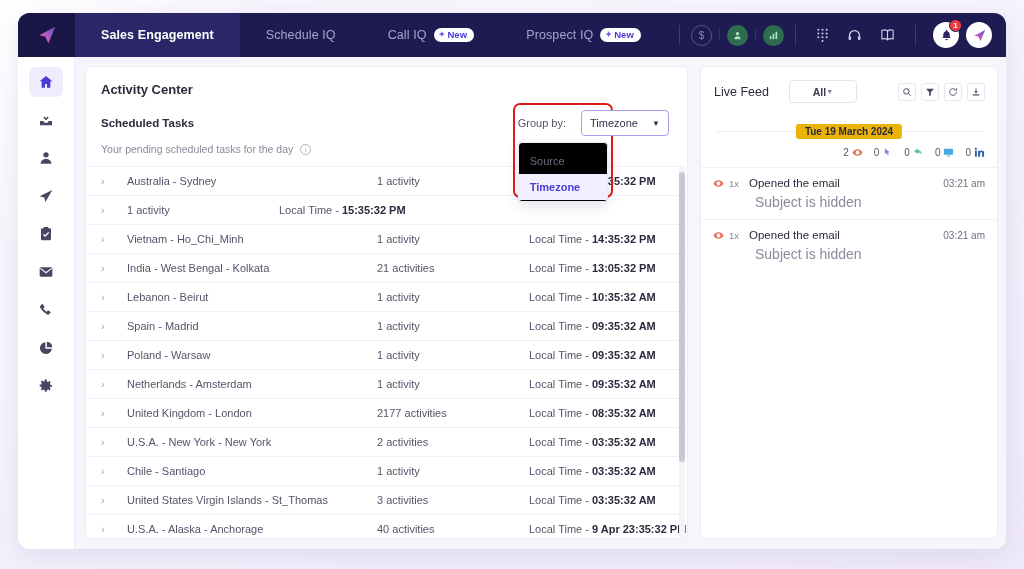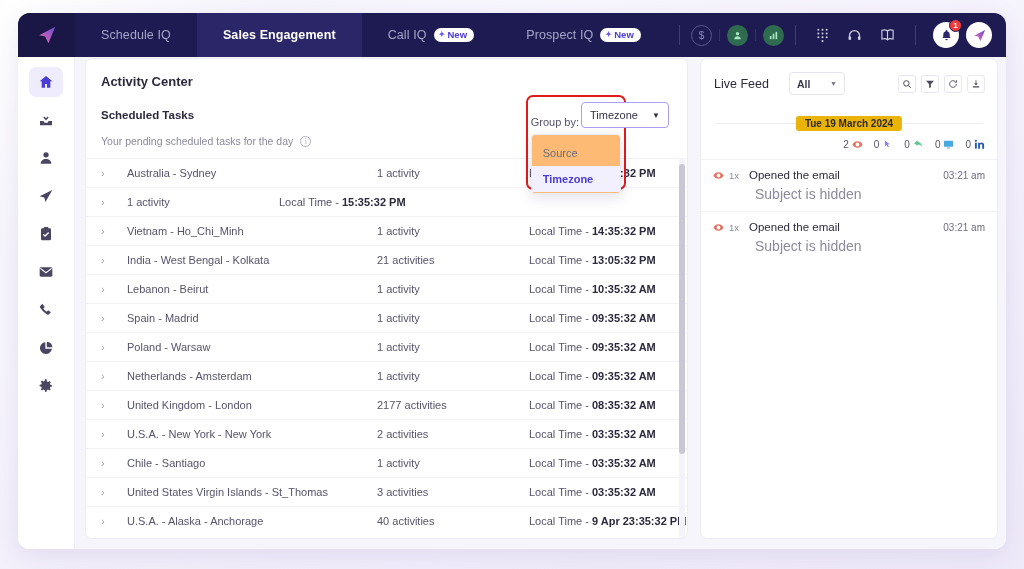--- a/index.html
+++ b/index.html
@@ -102,21 +102,21 @@
   .sb-item {
     width: 34px; height: 30px; border-radius: 7px;
     display:flex; align-items:center; justify-content:center;
     color:#4a4560; cursor:pointer;
   }
   .sb-item.active { background:#eeecfd; color:#4a3bd4; }
 
   
   .content {
     flex: 1 1 auto; display:flex; min-width:0;
-    background:#f6f5fb; padding: 1px 8px 10px 10px; gap: 0;
+    background:#f6f5fb; padding: 9px 8px 10px 10px; gap: 0;
   }
   .panel-left {
     flex: 1 1 auto; min-width:0;
     background:#fff; border-radius:7px;
     border:1px solid #edebf4;
     display:flex; flex-direction:column; position:relative;
   }
   .panel-gap { width: 12px; flex:0 0 12px; }
   .panel-right {
     width: 298px; flex: 0 0 298px;
@@ -131,35 +131,35 @@
     padding: 13px 18px 0 15px;
   }
   .sched-title { font-size:11.5px; font-weight:bold; color:#2b2a3d; }
   .sub-line { font-size:10.5px; color:#8b8a9c; padding: 7px 0 0 15px; display:flex; align-items:center; gap:7px; }
   .info-circ {
     width:11px;height:11px;border-radius:50%;border:1px solid #b4b2c4;
     color:#b4b2c4; font-size:8px; display:inline-flex; align-items:center; justify-content:center;
     font-family:"Liberation Serif", serif;
   }
 
-  .groupby-wrap { display:flex; align-items:flex-end; gap:2px; position:relative; }
+  .groupby-wrap { display:flex; align-items:center; gap:15px; position:relative; }
   .groupby-label { font-size:11px; color:#55546a; }
   .redbox {
     position:absolute; left:-5px; top:-7px; width:100px; height:95px;
     border: 2.5px solid #e11b1b; border-radius: 7px; pointer-events:none; z-index:40;
   }
   .select-box {
     width: 88px; height: 26px; border:1px solid #a99ff0; border-radius:4px;
     background:#fff; display:flex; align-items:center; justify-content:space-between;
     padding: 0 8px; font-size:11px; color:#33324a; cursor:pointer; position:relative; z-index:42;
   }
   .caret { font-size:8px; color:#2e2d45; }
   .dropdown {
     position:absolute; top:32px; left:0; width:90px;
-    background:#fdba74; border:1px solid #eceaf4; border-radius:4px;
+    background:#000000; border:1px solid #eceaf4; border-radius:4px;
     box-shadow:0 4px 14px rgba(40,30,90,.13); z-index:41; padding: 5px 0 1px;
   }
   .dd-item { padding: 7px 11px; font-size:11px; color:#6d6c80; cursor:pointer; }
   .dd-item.selected { color:#4a3bd4; font-weight:bold; background:#f2f0fe; }
 
   
   .list-scroll {
     flex:1 1 auto; overflow:hidden; margin-top:11px; position:relative;
   }
   .trow {
@@ -180,22 +180,22 @@
   }
   .vthumb {
     position:absolute; left:0; top:6px; width:6px; height:290px;
     background:#c9c7d4; border-radius:3px;
   }
 
   
   .lf-head { display:flex; align-items:center; padding: 13px 12px 0 13px; gap:20px; }
   .lf-title { font-size:12.5px; color:#2b2a3d; }
   .lf-select {
-    width: 56px; height:23px; border:1px solid #e6e4ef; border-radius:4px;
-    display:flex; align-items:center; justify-content:space-between;
+    width: 68px; height:23px; border:1px solid #e6e4ef; border-radius:4px;
+    display:flex; align-items:center; justify-content:center;
     padding: 0 7px; font-size:10.5px; font-weight:bold; color:#3a3950; cursor:pointer;
   }
   .lf-actions { margin-left:auto; display:flex; gap:5px; }
   .lf-btn {
     width:18px;height:18px;border:1px solid #e8e6f0;border-radius:3px;
     display:flex;align-items:center;justify-content:center;
     color:#4b4a5e; font-size:9px; cursor:pointer; background:#fff;
   }
   .date-sep { position:relative; margin: 21px 14px 0; height:14px; }
   .date-sep::before {
@@ -234,25 +234,25 @@
             <linearGradient id="lg" x1="0" y1="1" x2="1" y2="0">
           <stop offset="0" stop-color="#f06ba8"></stop>
               <stop offset="1" stop-color="#6a4bd8"></stop>
         </linearGradient>
           </defs>
         <path d="M21 3 L3.5 12.2 L10 13.6 L13.5 21 Z" fill="url(#lg)"></path>
       </svg>
     </div>
 
     <div class="navtabs">
+      <div class="navtab active">
+        <span>Sales Engagement</span>
+      </div>
       <div class="navtab">
         <span>Schedule IQ</span>
-      </div>
-      <div class="navtab active">
-        <span>Sales Engagement</span>
       </div>
       <div class="navtab">
         <span>Call IQ</span>
         <span class="newbadge">
           <span class="sparkle">✦</span>
           <span>New</span>
         </span>
       </div>
       <div class="navtab">
         <span>Prospect IQ</span>

